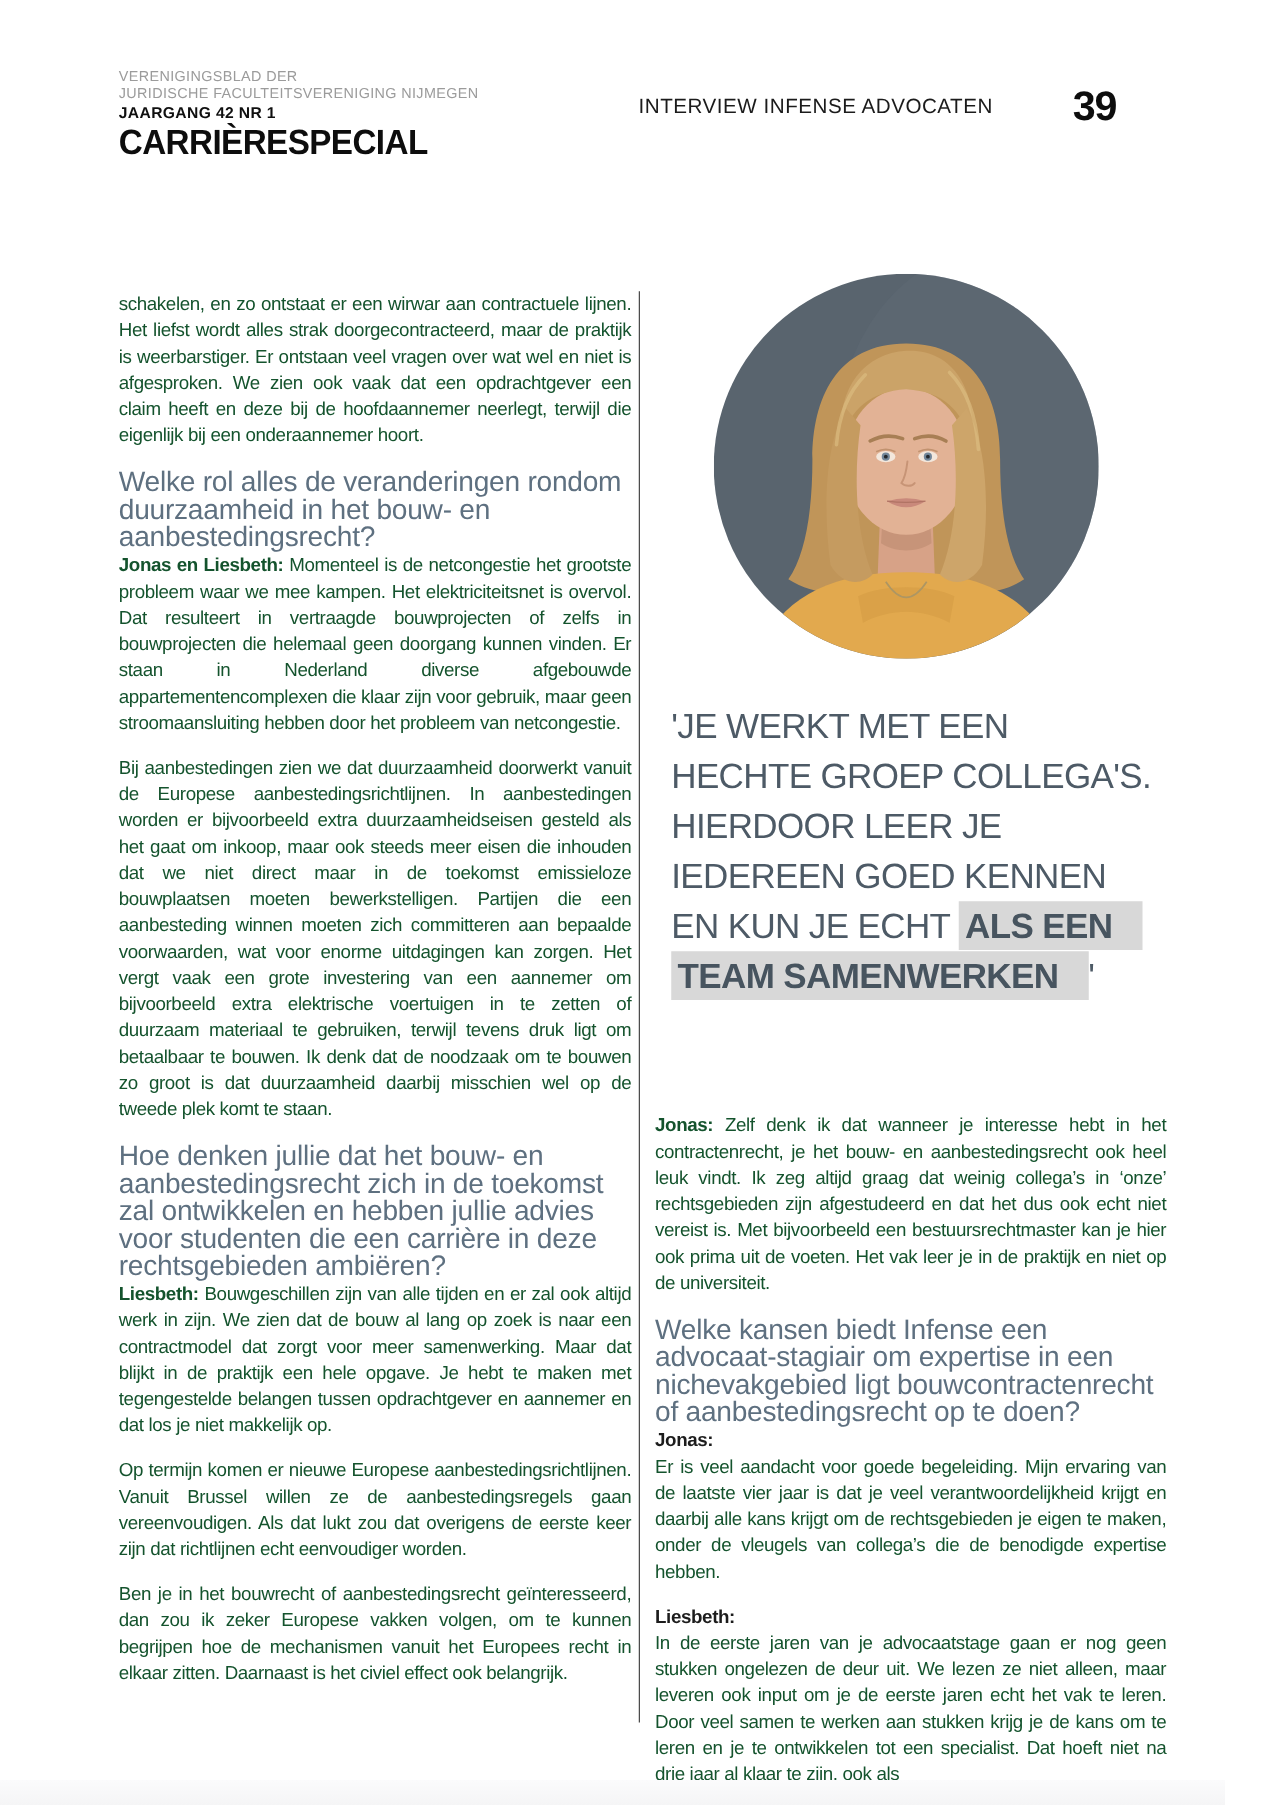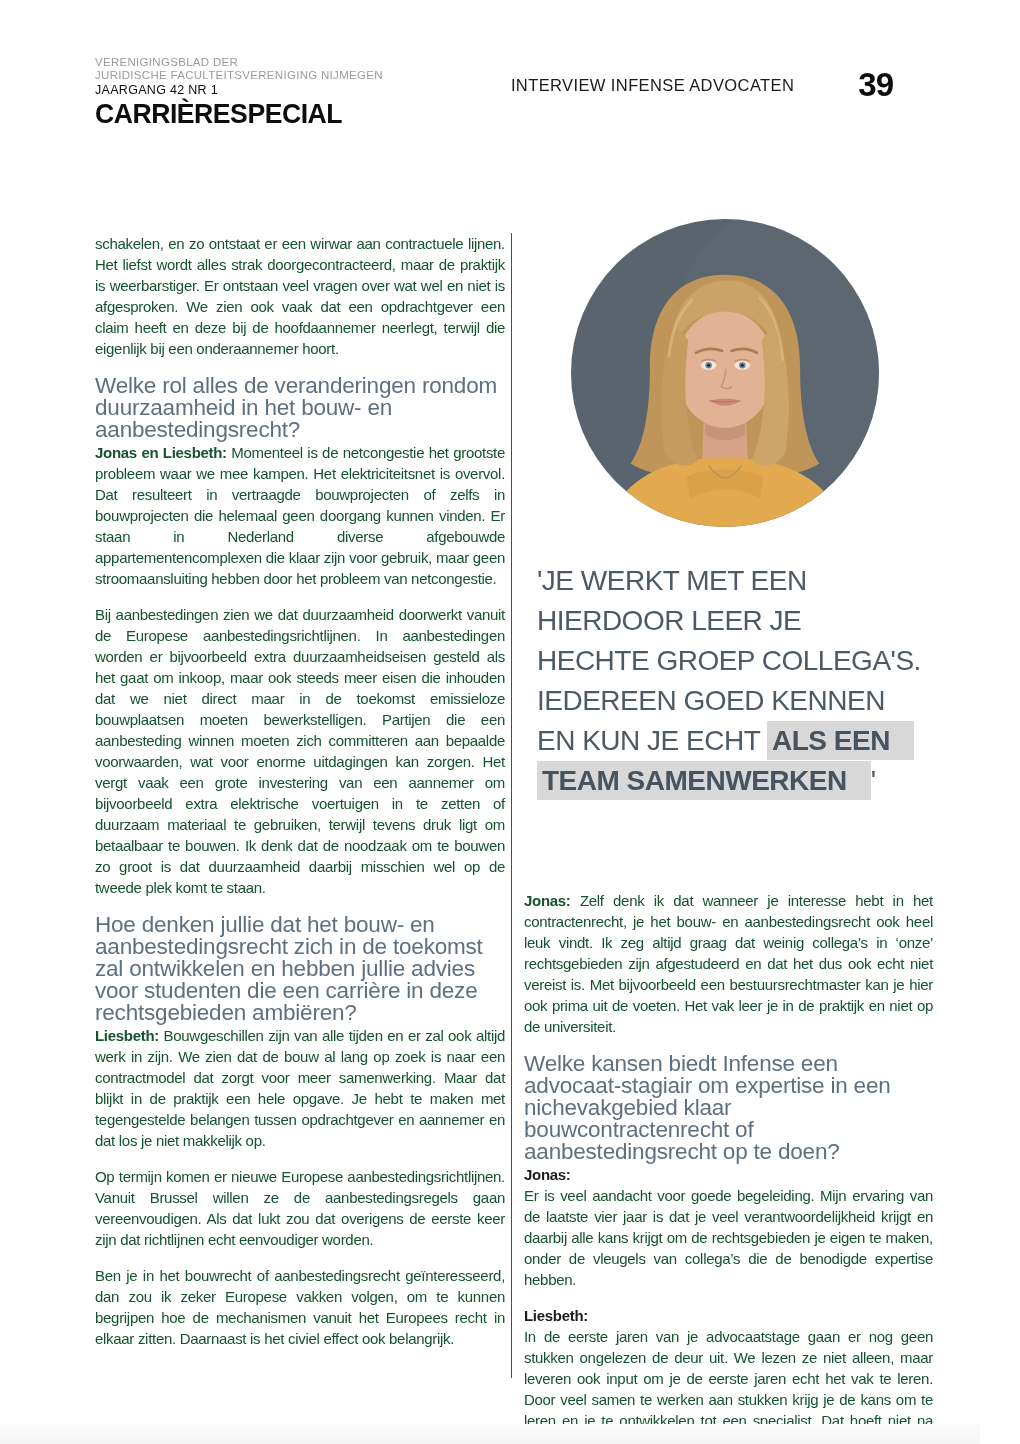--- a/index.html
+++ b/index.html
@@ -4,21 +4,21 @@
 <style>
   html,body { margin:0; padding:0; background:#ffffff; }
   .page {
     position:relative; width:980px; height:1444px; background:#ffffff;
     font-family:"Liberation Sans", sans-serif; overflow:hidden;
   }
 
   
   .masthead { position:absolute; left:95px; top:56px; }
   .m-gray  { font-size:11.5px; line-height:13px; color:#9b9b9b; letter-spacing:.3px; }
-  .m-bold  { font-size:12.5px; line-height:14px; color:#0f0f0f; font-weight:400; letter-spacing:.3px; margin-top:1px; }
+  .m-bold  { font-size:12.5px; line-height:14px; color:#0f0f0f; font-weight:700; letter-spacing:.3px; margin-top:1px; }
   .m-title { margin:2px 0 0; font-size:28px; line-height:30px; font-weight:800; color:#0d0d0d;
              letter-spacing:-0.5px; transform:scaleX(.95); transform-origin:left; }
 
   
   .header-right { position:absolute; top:66px; right:87px; display:flex; align-items:center; gap:20px; }
   .hr-label { font-size:16.5px; color:#1b1b1b; letter-spacing:.4px; }
   .hr-page  { font-size:33px; font-weight:800; color:#0d0d0d; letter-spacing:-1px;margin-left:44px; }
 
   
   .divider { position:absolute; left:511px; top:233px; width:1px; height:1145px; background:#4c4c4c; }
@@ -118,31 +118,31 @@
         <path d="M210,112 C226,138 230,190 223,242 C214,258 198,260 188,250 C202,216 204,168 198,126 Z" fill="#cda56a"></path>
         <path d="M126,84 C112,98 104,118 102,142" stroke="#dec084" stroke-width="3" fill="none" opacity="0.6" stroke-linecap="round"></path>
         <path d="M196,82 C210,96 218,118 220,146" stroke="#dec084" stroke-width="3" fill="none" opacity="0.6" stroke-linecap="round"></path>
         <path d="M143,256 Q160,282 177,256" stroke="#ad9663" stroke-width="1.4" fill="none"></path>
       </g>
     </svg>
   </div>
 
   <div class="quote">
     <div class="ql">'JE WERKT MET EEN</div>
+    <div class="ql">HECHTE GROEP COLLEGA'S.</div>
     <div class="ql">HIERDOOR LEER JE</div>
-    <div class="ql">HECHTE GROEP COLLEGA'S.</div>
     <div class="ql">IEDEREEN GOED KENNEN</div>
     <div class="ql"><span>EN KUN JE ECHT </span><mark>ALS EEN</mark></div>
     <div class="ql"><mark>TEAM SAMENWERKEN</mark><span>'</span></div>
   </div>
 
   <div class="col col-right">
     <p class="body"><strong>Jonas:</strong>
       <span>Zelf denk ik dat wanneer je interesse hebt in het contractenrecht, je het bouw- en aanbestedingsrecht ook heel leuk vindt. Ik zeg altijd graag dat weinig collega’s in ‘onze’ rechtsgebieden zijn afgestudeerd en dat het dus ook echt niet vereist is. Met bijvoorbeeld een bestuursrechtmaster kan je hier ook prima uit de voeten. Het vak leer je in de praktijk en niet op de universiteit.</span></p>
-    <h2 class="q gap-lg">Welke kansen biedt Infense een advocaat-stagiair om expertise in een nichevakgebied klaar bouwcontractenrecht of aanbestedingsrecht op te doen?</h2>
+    <h2 class="q gap-lg">Welke kansen biedt Infense een advocaat-stagiair om expertise in een nichevakgebied ligt bouwcontractenrecht of aanbestedingsrecht op te doen?</h2>
     <p class="speaker">Jonas:</p>
     <p class="body">Er is veel aandacht voor goede begeleiding. Mijn ervaring van de laatste vier jaar is dat je veel verantwoordelijkheid krijgt en daarbij alle kans krijgt om de rechtsgebieden je eigen te maken, onder de vleugels van collega’s die de benodigde expertise hebben.</p>
     <p class="speaker gap">Liesbeth:</p>
     <p class="body">In de eerste jaren van je advocaatstage gaan er nog geen stukken ongelezen de deur uit. We lezen ze niet alleen, maar leveren ook input om je de eerste jaren echt het vak te leren. Door veel samen te werken aan stukken krijg je de kans om te leren en je te ontwikkelen tot een specialist. Dat hoeft niet na drie jaar al klaar te zijn, ook als</p>
   </div>
 
   <div class="bottom-band"></div>
 
 </div>
 

